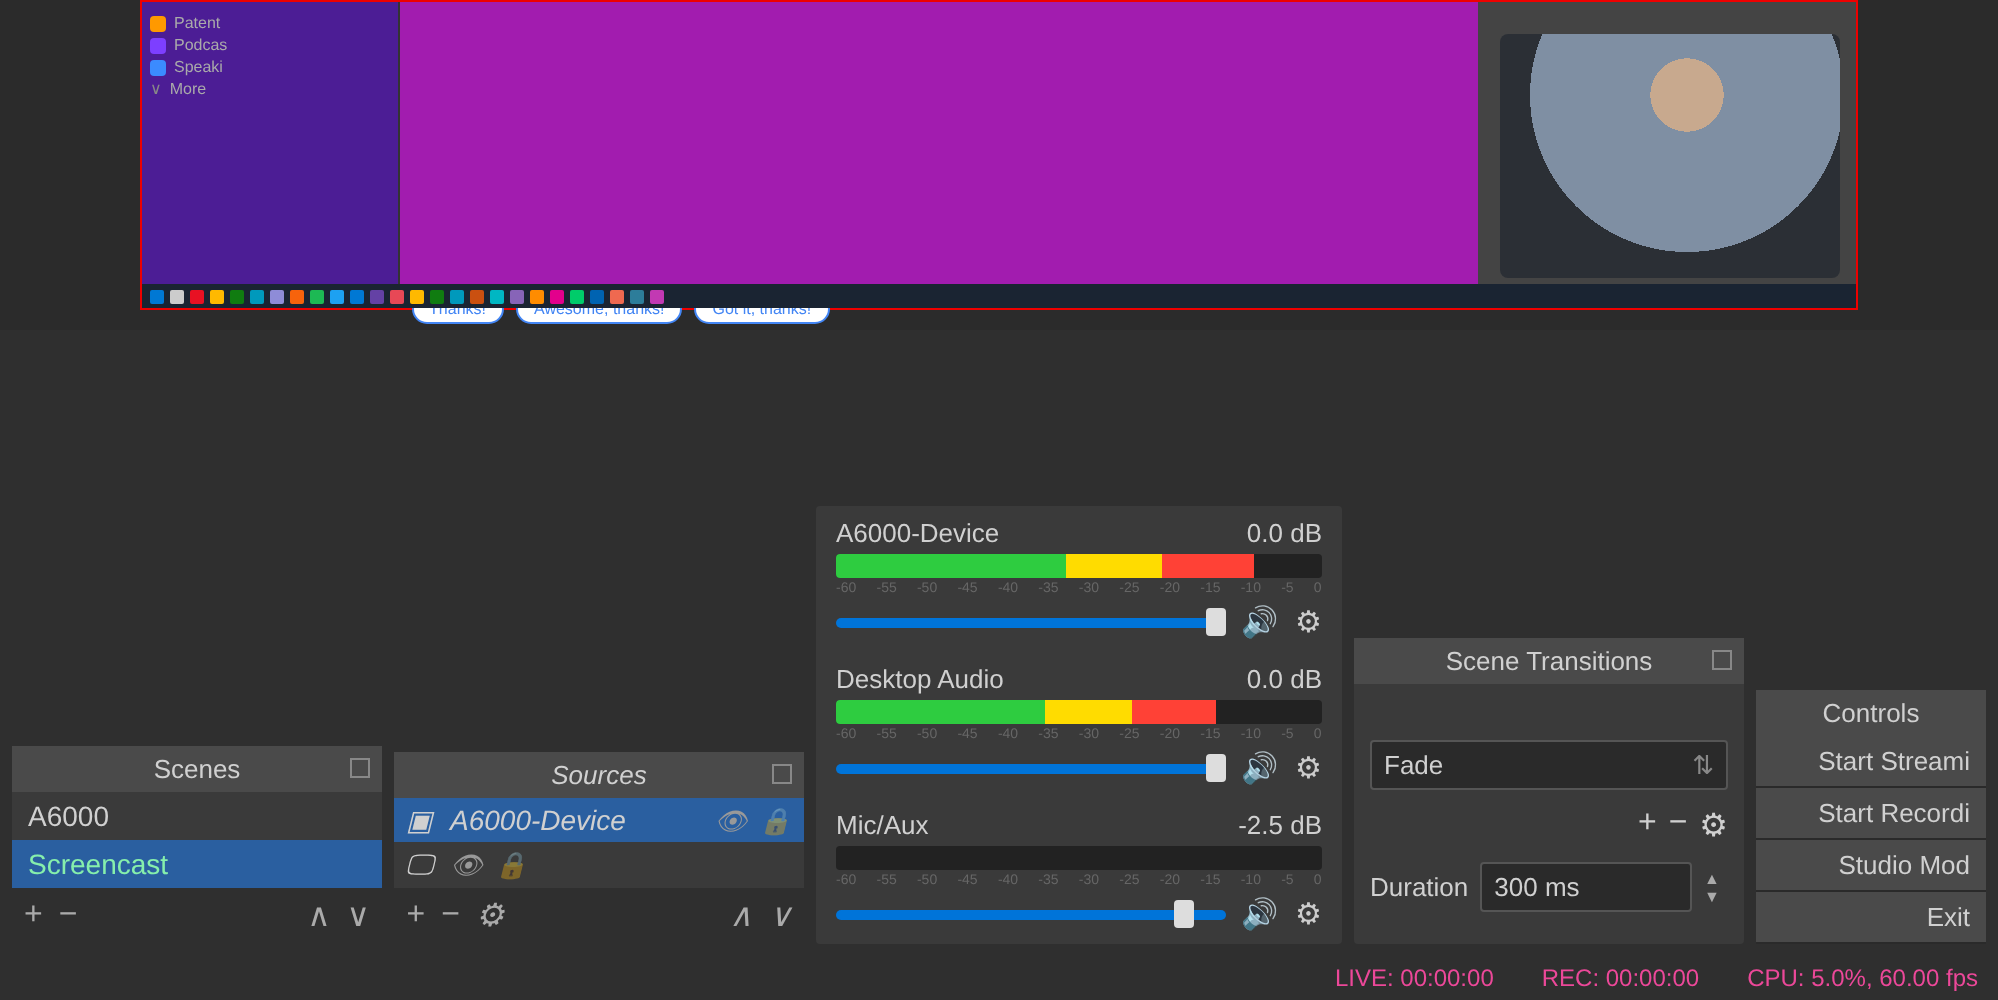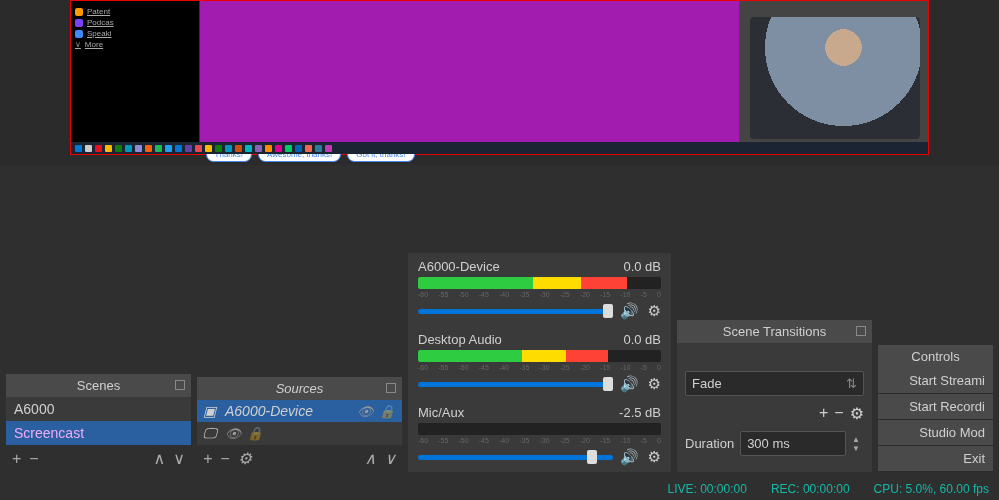--- a/index.html
+++ b/index.html
@@ -1,19 +1,19 @@
 <!DOCTYPE html>
 <html><head>
 <meta charset="utf-8">
 <style>
 * { margin: 0; padding: 0; box-sizing: border-box; font-family: -apple-system, "Segoe UI", sans-serif; }
 body { background: #1e1e1e; color: #d0d0d0; width: 999px; height: 500px; overflow: hidden; display: flex; flex-direction: column; }
 .preview { height: 165px; background: #2b2b2b; display: flex; justify-content: center; align-items: flex-start; padding: 0 70px; }
 .preview-inner { width: 100%; height: 155px; border: 1px solid #e00; background: #252525; display: flex; position: relative; }
-.preview-left { width: 15%; background: #000000; border-right: 1px solid #333; padding: 4px; font-size: 8px; color: #aaa; text-decoration: underline; }
+.preview-left { width: 15%; background: #4c1d95; border-right: 1px solid #333; padding: 4px; font-size: 8px; color: #aaa; }
 .side-item { display: flex; align-items: center; gap: 4px; margin: 2px 0; }
 .dot { width: 8px; height: 8px; border-radius: 2px; }
 .dot.orange { background: #f90; }
 .dot.purple { background: #7d3fff; }
 .dot.blue { background: #3b8bff; }
 .preview-mid { flex: 1; background: #a21caf; position: relative; font-size: 7px; color: #333; padding: 20px 6px; }
 .reply-btns { display: flex; gap: 6px; margin-top: 70px; }
 .reply-btn { border: 1px solid #4285f4; color: #4285f4; background: #fff; border-radius: 12px; padding: 2px 8px; font-size: 8px; }
 .preview-cam { width: 22%; background: #444; position: relative; }
 .man { position: absolute; right: 8px; bottom: 15px; width: 90%; height: 80%; background: radial-gradient(circle at 55% 25%, #c8a98e 14%, #7f8fa3 14% 60%, #2b2f35 60%); border-radius: 4px; }
@@ -29,21 +29,21 @@
 .panel-footer { background: #2f2f2f; padding: 4px 6px; display: flex; gap: 8px; align-items: center; font-size: 16px; color: #aaa; }
 .panel-footer span { cursor: pointer; }
 
 .scenes { width: 185px; }
 .sources { width: 205px; font-style: italic; }
 .mixer { flex: 1; }
 .transitions { width: 195px; }
 .controls { width: 115px; }
 
 .list-item { padding: 4px 8px; font-size: 14px; cursor: pointer; }
-.list-item.selected { background: #2a5fa0; color: #f0abfc; }
+.list-item.selected { background: #2a5fa0; color: #86efac; }
 .src-item { display: flex; align-items: center; padding: 3px 6px; gap: 6px; font-size: 14px; cursor: pointer; }
 .src-item.selected { background: #2a5fa0; }
 .src-icon { width: 16px; }
 .eye, .lock { font-size: 13px; color: #999; }
 .lock { opacity: 0.4; }
 
 .mixer-item { padding: 6px 10px; }
 .mixer-head { display: flex; justify-content: space-between; font-size: 13px; margin-bottom: 3px; }
 .meter { height: 12px; background: #222; position: relative; border-radius: 2px; overflow: hidden; margin-bottom: 2px; }
 .meter-fill { position: absolute; left: 0; top: 0; bottom: 0; background: linear-gradient(90deg, #2ecc40 0%, #2ecc40 55%, #ffdc00 55%, #ffdc00 78%, #ff4136 78%); }
@@ -55,21 +55,21 @@
 
 .trans-body { padding: 8px; font-size: 13px; margin-top: 20px; }
 .trans-row { display: flex; align-items: center; gap: 6px; margin-bottom: 8px; }
 .trans-select { flex: 1; background: #2a2a2a; padding: 4px 6px; border: 1px solid #555; border-radius: 2px; display: flex; justify-content: space-between; }
 .trans-icons { display: flex; gap: 6px; font-size: 16px; }
 .spinner { width: 12px; height: 18px; display: flex; flex-direction: column; justify-content: center; font-size: 8px; color: #aaa; }
 .spinner div { height: 9px; line-height: 9px; }
 
 .ctrl-btn { background: #4a4a4a; padding: 5px 8px; font-size: 13px; border-bottom: 1px solid #2a2a2a; cursor: pointer; text-align: right; white-space: nowrap; overflow: hidden; }
 
-.status { background: #2f2f2f; padding: 4px 10px; font-size: 12px; display: flex; justify-content: flex-end; gap: 24px; color: #14b8a6; }
+.status { background: #2f2f2f; padding: 4px 10px; font-size: 12px; display: flex; justify-content: flex-end; gap: 24px; color: #ec4899; }
 </style>
 </head>
 <body>
 
 <div class="preview">
   <div class="preview-inner">
     <div class="preview-left">
       <div id="side-items">
           <div class="side-item"><span class="dot orange"></span>Patent</div>
           <div class="side-item"><span class="dot purple"></span>Podcas</div>

